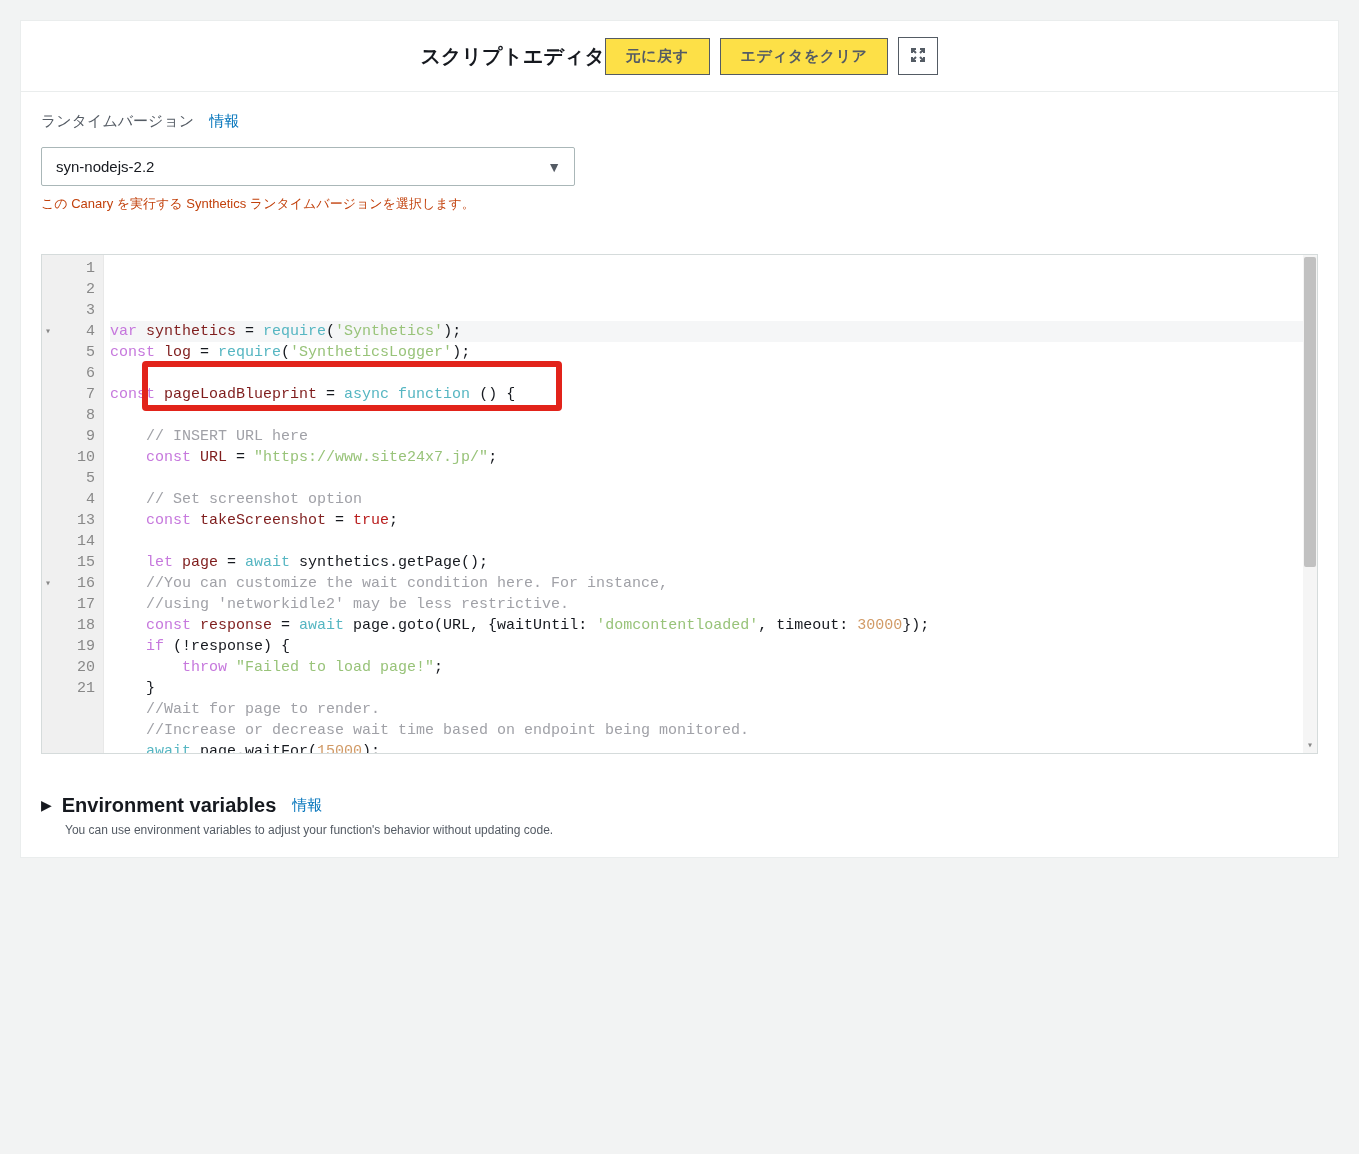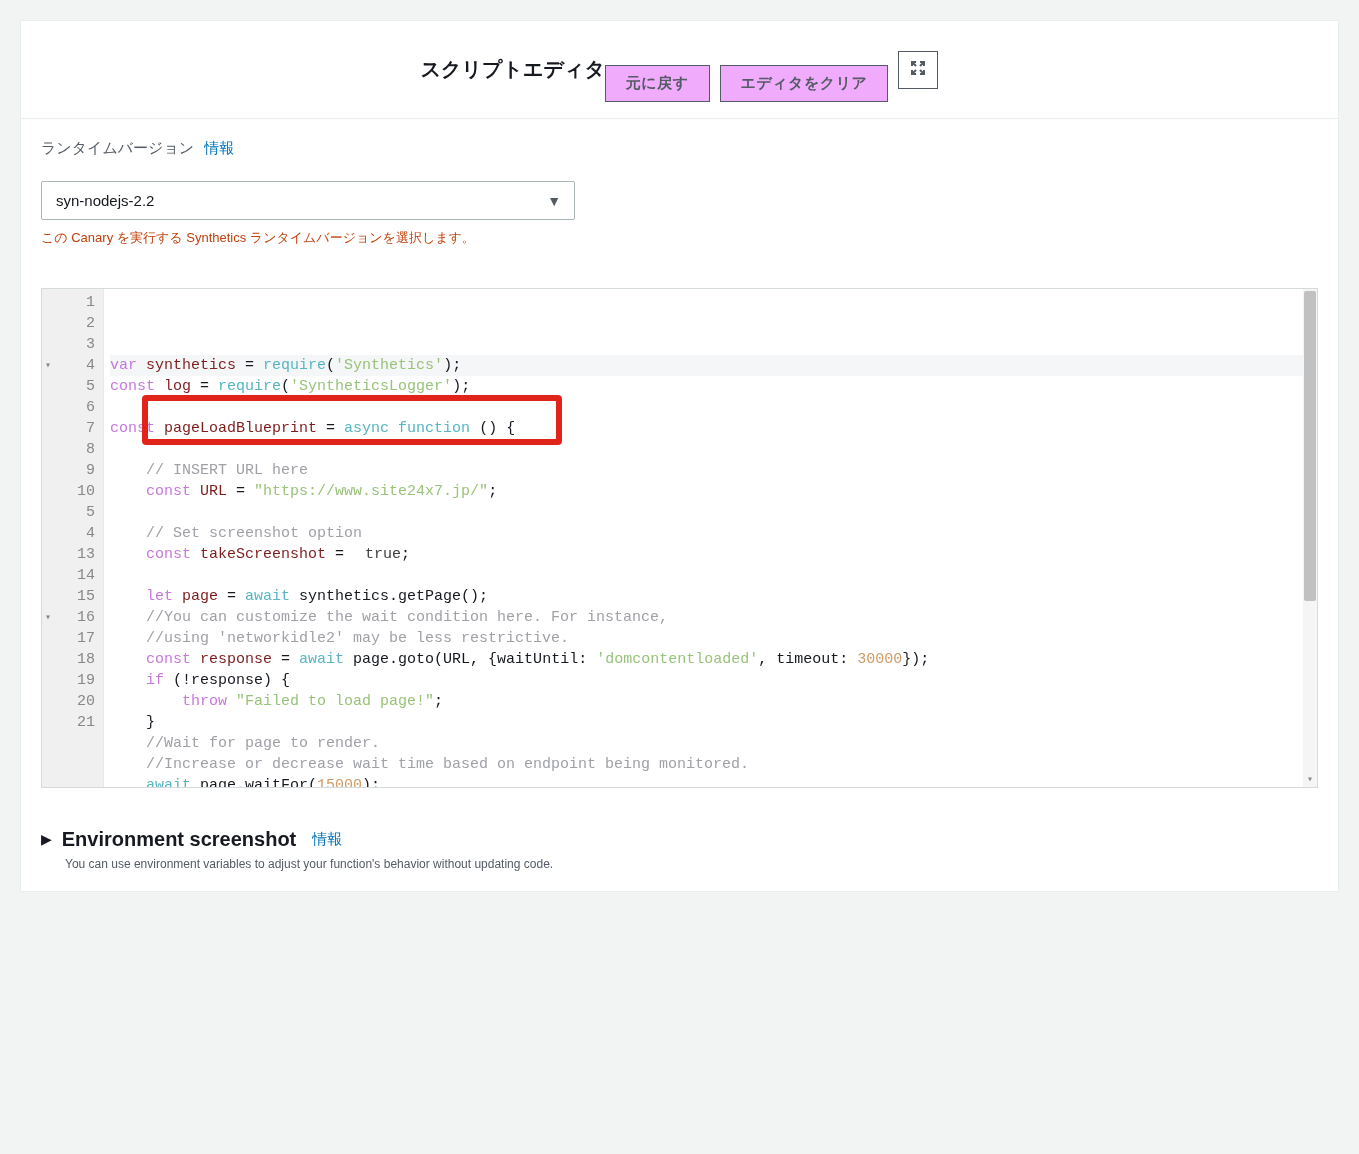--- a/index.html
+++ b/index.html
@@ -26,48 +26,48 @@
     font-size: 20px;
     font-weight: 700;
     color: #16191f;
   }
   .header-actions {
     display: flex;
     gap: 10px;
     align-items: center;
   }
   .btn {
-    background: #f0abfc;
+    background: #fde047;
     border: 1px solid #545b64;
     color: #545b64;
     font-weight: 700;
     font-size: 15px;
     padding: 8px 20px;
     cursor: pointer;
     letter-spacing: 0.5px;
-    margin-top: 28px;
   }
   .btn-icon {
     background: #fff;
     border: 1px solid #545b64;
     color: #545b64;
     width: 40px;
     height: 38px;
     cursor: pointer;
     display: flex;
     align-items: center;
     justify-content: center;
   }
   .panel-body {
     padding: 20px;
   }
   .field-label {
     font-size: 15px;
     color: #545b64;
-    margin-bottom: 23px;
+    margin-bottom: 16px;
+    font-family: Liberation Mono, monospace;
   }
   .info-link {
     color: #0073bb;
     text-decoration: none;
     font-size: 15px;
     margin-left: 6px;
   }
   .select-wrap {
     position: relative;
     width: 534px;
@@ -142,21 +142,21 @@
     left: -68px; right: 0; top: 0; bottom: 0;
     background: rgba(200,200,200,0.15);
     z-index: -1;
   }
   .kw { color: #c678dd; } 
   .kw2 { color: #56b6c2; } 
   .str { color: #98c379; }
   .num { color: #d19a66; }
   .cmt { color: #a0a1a7; }
   .def { color: #7f1d1d; }
-  .bool { color: #404040; margin-left: 12px; }
+  .bool { color: #b91c1c; }
   .red-box {
     position: absolute;
     border: 6px solid #e2231a;
     border-radius: 4px;
     left: 38px;
     top: 106px;
     width: 420px;
     height: 50px;
     pointer-events: none;
   }
@@ -268,18 +268,18 @@
       <div class="line active"><span class="kw">var</span> <span class="def">synthetics</span> = <span class="kw2">require</span>(<span class="str">'Synthetics'</span>);</div><div class="line"><span class="kw">const</span> <span class="def">log</span> = <span class="kw2">require</span>(<span class="str">'SyntheticsLogger'</span>);</div><div class="line"></div><div class="line"><span class="kw">const</span> <span class="def">pageLoadBlueprint</span> = <span class="kw2">async</span> <span class="kw2">function</span> () {</div><div class="line"></div><div class="line">    <span class="cmt">// INSERT URL here</span></div><div class="line">    <span class="kw">const</span> <span class="def">URL</span> = <span class="str">"https://www.site24x7.jp/"</span>;</div><div class="line"></div><div class="line">    <span class="cmt">// Set screenshot option</span></div><div class="line">    <span class="kw">const</span> <span class="def">takeScreenshot</span> = <span class="bool">true</span>;</div><div class="line"></div><div class="line">    <span class="kw">let</span> <span class="def">page</span> = <span class="kw2">await</span> synthetics.getPage();</div><div class="line">    <span class="cmt">//You can customize the wait condition here. For instance,</span></div><div class="line">    <span class="cmt">//using 'networkidle2' may be less restrictive.</span></div><div class="line">    <span class="kw">const</span> <span class="def">response</span> = <span class="kw2">await</span> page.goto(URL, {waitUntil: <span class="str">'domcontentloaded'</span>, timeout: <span class="num">30000</span>});</div><div class="line">    <span class="kw">if</span> (!response) {</div><div class="line">        <span class="kw">throw</span> <span class="str">"Failed to load page!"</span>;</div><div class="line">    }</div><div class="line">    <span class="cmt">//Wait for page to render.</span></div><div class="line">    <span class="cmt">//Increase or decrease wait time based on endpoint being monitored.</span></div><div class="line">    <span class="kw2">await</span> page.waitFor(<span class="num">15000</span>);</div></div>
       <div class="scroll-track">
         <div class="scroll-arrow up">▴</div>
         <div class="scroll-thumb"></div>
         <div class="scroll-arrow down">▾</div>
       </div>
     </div>
 
     <div class="env-header">
       <span class="caret-right">▶</span>
-      <span class="env-title">Environment screenshot</span>
+      <span class="env-title">Environment variables</span>
       <a href="#" class="info-link">情報</a>
     </div>
     <div class="env-desc">You can use environment variables to adjust your function's behavior without updating code.</div>
   </div>
 </div>
 
 </body></html>

